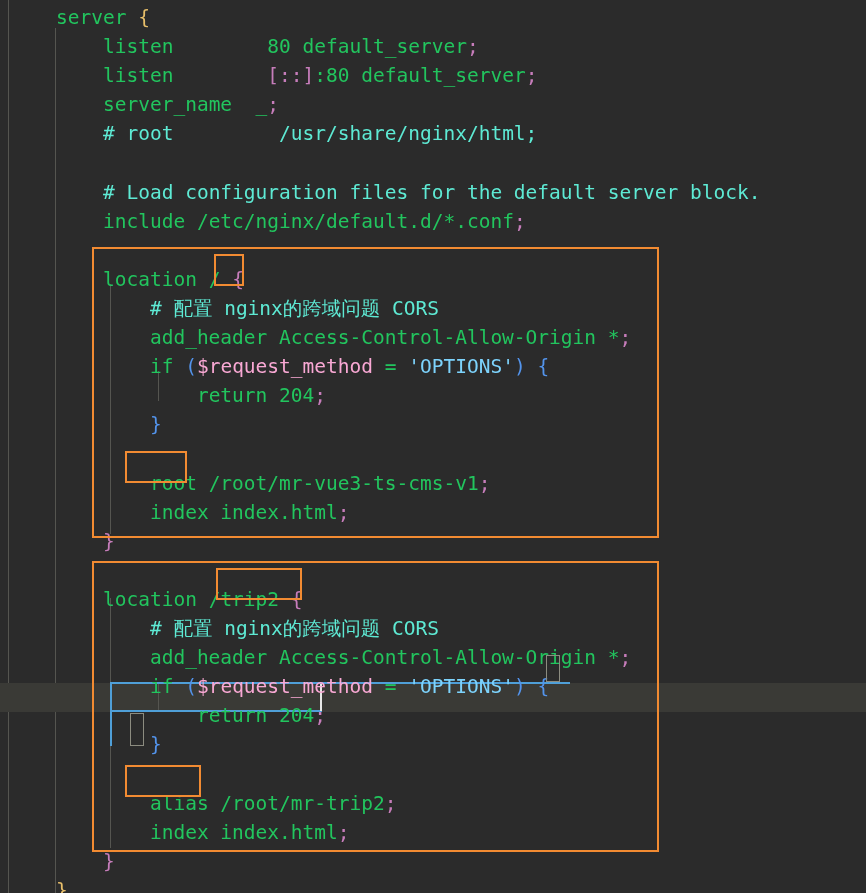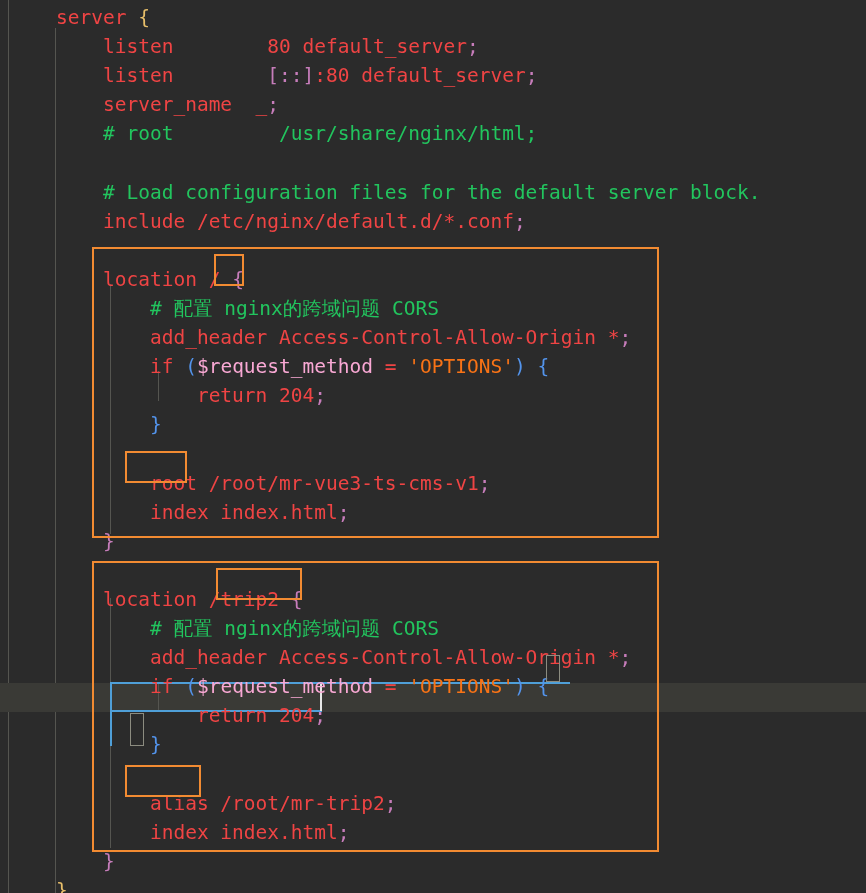--- a/index.html
+++ b/index.html
@@ -56,27 +56,27 @@
     white-space: pre;
   }
   .line {
     height: 29.1px;
     position: relative;
     padding-left: 56px;
     box-sizing: border-box;
   }
 
   
-  .t-plain   { color: #ef4444; }
-  .t-comment { color: #22c55e; }
+  .t-plain   { color: #22c55e; }
+  .t-comment { color: #5eead4; }
   .t-brace   { color: #e8bf6a; }
   .t-brace-blue { color: #5394ec; }
   .t-brace-magenta { color: #c77dbb; }
   .t-var     { color: #f9a8d4; }
-  .t-string  { color: #f97316; }
+  .t-string  { color: #7dd3fc; }
   .t-semi    { color: #c77dbb; }
   .t-paren   { color: #5394ec; }
   .t-bracket { color: #c77dbb; }
 
   
   .hl-box {
     position: absolute;
     border: 2px solid #f28b32;
     box-sizing: border-box;
     pointer-events: none;

